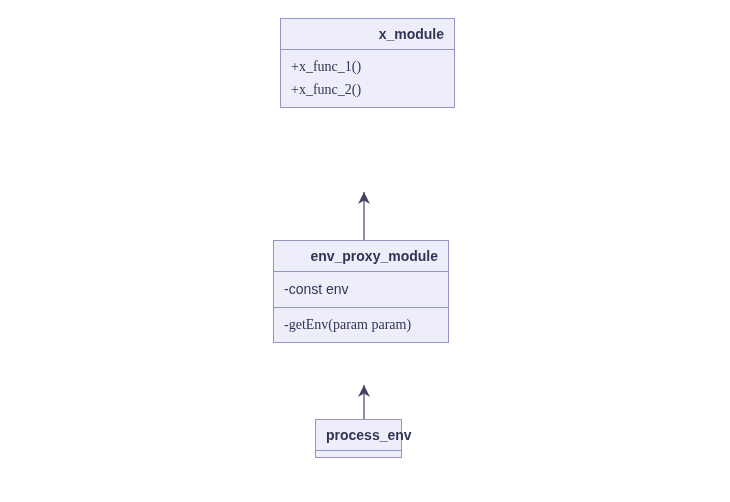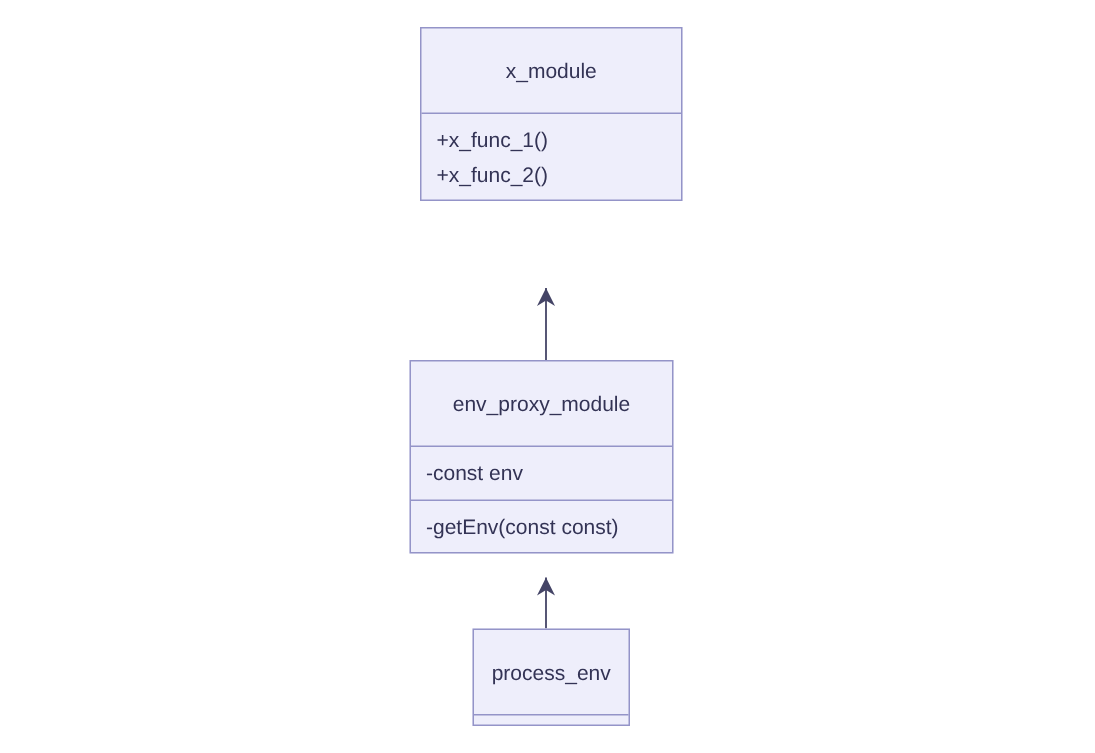--- a/index.html
+++ b/index.html
@@ -21,25 +21,25 @@
   .uml-class {
     position: absolute;
     background: #eeeefb;
     border: 1px solid #9494c8;
   }
   .uml-section {
     border-bottom: 1px solid #9494c8;
     padding: 6px 10px;
     line-height: 1.6;
   }
-  .uml-section:last-child { border-bottom: none; }
+  .uml-section:last-child { border-bottom: none; font-family: Liberation Serif, serif; }
   .uml-title {
-    text-align: center;
-    font-weight: normal;
-    padding: 17px 10px;
+    text-align: right;
+    font-weight: bold;
+    padding: 4px 10px;
   }
   .uml-row { white-space: nowrap; }
   svg.connector {
     position: absolute;
     left: 0; top: 0;
     width: 730px; height: 502px;
     pointer-events: none;
   }
 </style>
 </head>
@@ -64,22 +64,22 @@
       <div class="uml-row">+x_func_2()</div>
     </div>
   </div>
 
   <div class="uml-class" style="left:273px; top:240px; width:176px;">
     <div class="uml-section uml-title">env_proxy_module</div>
     <div class="uml-section">
       <div class="uml-row">-const env</div>
     </div>
     <div class="uml-section">
-      <div class="uml-row">-getEnv(const const)</div>
+      <div class="uml-row">-getEnv(param param)</div>
     </div>
   </div>
 
-  <div class="uml-class" style="left:315px; top:419px; width:105px;">
+  <div class="uml-class" style="left:315px; top:419px; width:87px;">
     <div class="uml-section uml-title">process_env</div>
     <div class="uml-section" style="height:6px; padding:0;"></div>
   </div>
 
 </div>
 
 </body></html>

